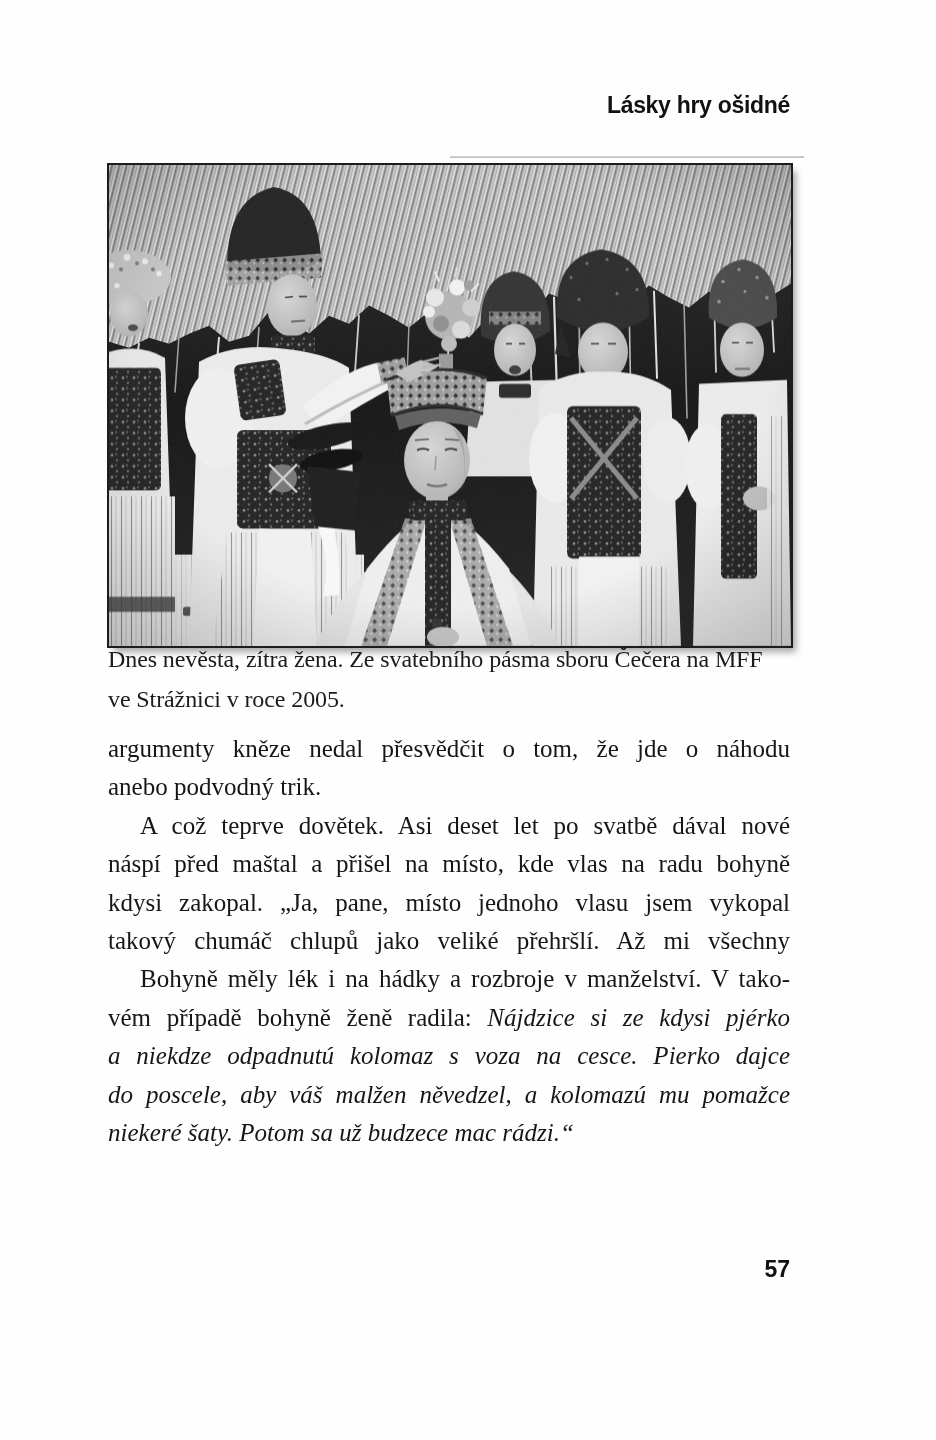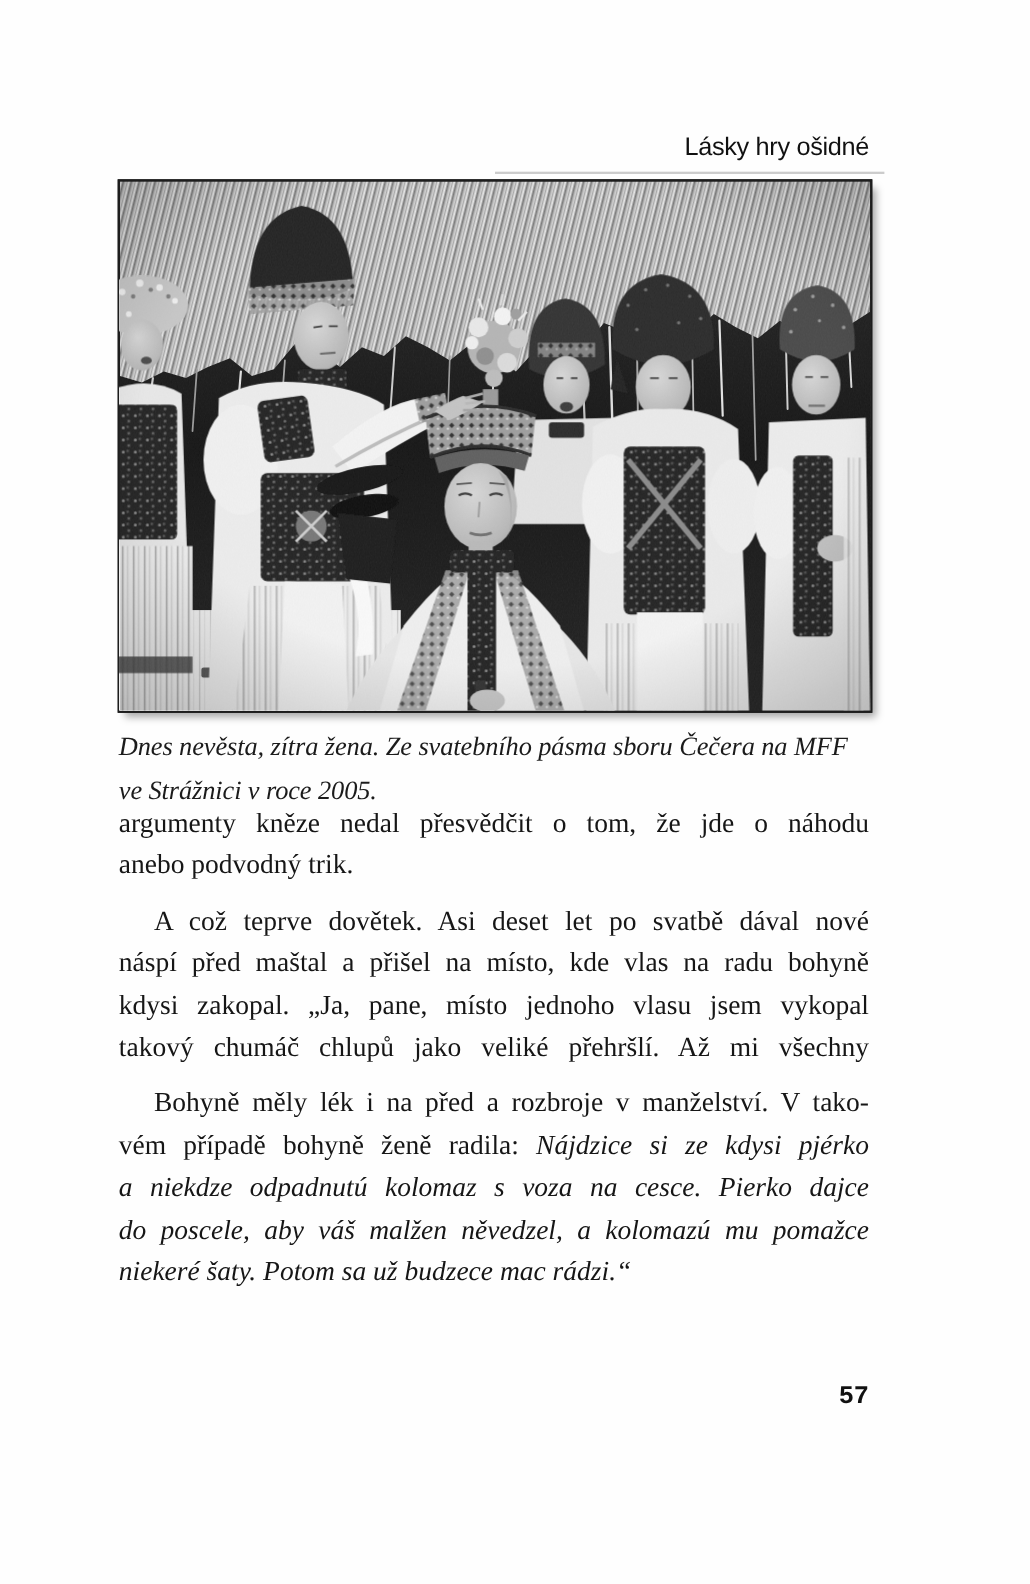--- a/index.html
+++ b/index.html
@@ -5,53 +5,53 @@
   html,body{margin:0;padding:0;}
   body{
     width:936px;height:1440px;
     background:#fefefe;
     position:relative;
     font-family:"Liberation Serif", serif;
     color:#1c1c1c;
     overflow:hidden;
   }
   .running-header{
-    position:absolute;top:120px;right:146px;
+    position:absolute;top:92px;right:146px;
     font-family:"Liberation Sans", sans-serif;
-    font-weight:normal;font-size:23px;line-height:26px;
+    font-weight:bold;font-size:23px;line-height:26px;
     letter-spacing:-0.3px;color:#111;text-align:right;
   }
   .header-rule{
     position:absolute;top:156px;left:450px;width:354px;height:2px;
     background:linear-gradient(#d6d6d6,#bdbdbd);
   }
   .photo-figure{
     position:absolute;top:163px;left:107px;width:682px;height:481px;
     border:2px solid #1d1d1d;box-sizing:content-box;
     background:#1a1a1a;
     box-shadow:5px 6px 7px -2px rgba(0,0,0,0.35);
   }
   .photo-figure svg{display:block;width:682px;height:481px;}
   .caption{
-    position:absolute;top:659px;left:108px;width:700px;
-    font-style:italic;font-size:24px;line-height:40px;
+    position:absolute;top:639px;left:108px;width:700px;
+    font-size:24px;line-height:40px;
     letter-spacing:-0.1px;color:#1b1b1b;
   }
   .caption .cap-line{white-space:nowrap;}
   .body-text{
     position:absolute;top:730px;left:108px;width:682px;
     font-size:25px;line-height:38.4px;color:#161616;
   }
   .bline{text-align:left;}
   .bline.j{text-align:justify;text-align-last:justify;}
-  .bline.ind{text-indent:32px;margin-top:12px;}
+  .bline.ind{text-indent:32px;}
   .it{font-style:italic;}
   .page-number{
     position:absolute;top:1256px;right:146px;
-    font-family:Liberation Mono, monospace;
+    font-family:Liberation Sans, sans-serif;
     font-weight:bold;font-size:23px;line-height:26px;color:#111;
   }
 </style>
 </head>
 <body>
 
 <div class="running-header">Lásky hry ošidné</div>
 <div class="header-rule"></div>
 
 <figure class="photo-figure" style="margin:0">
@@ -308,20 +308,20 @@
   <div class="cap-line">ve Strážnici v roce 2005.</div>
 </div>
 
 <div class="body-text">
     <div class="bline j"><span>argumenty kněze nedal přesvědčit o tom, že jde o náhodu</span></div>
     <div class="bline"><span>anebo podvodný trik.</span></div>
     <div class="bline j ind"><span>A což teprve dovětek. Asi deset let po svatbě dával nové</span></div>
     <div class="bline j"><span>náspí před maštal a přišel na místo, kde vlas na radu bohyně</span></div>
     <div class="bline j"><span>kdysi zakopal. „Ja, pane, místo jednoho vlasu jsem vykopal</span></div>
     <div class="bline j"><span>takový chumáč chlupů jako veliké přehršlí. Až mi všechny</span></div>
-    <div class="bline j ind"><span>Bohyně měly lék i na před a rozbroje v manželství. V tako-</span></div>
+    <div class="bline j ind"><span>Bohyně měly lék i na hádky a rozbroje v manželství. V tako-</span></div>
     <div class="bline j"><span>vém případě bohyně ženě radila: </span><span class="it">Nájdzice si ze kdysi pjérko</span></div>
     <div class="bline j"><span class="it">a niekdze odpadnutú kolomaz s voza na cesce. Pierko dajce</span></div>
     <div class="bline j"><span class="it">do poscele, aby váš malžen něvedzel, a kolomazú mu pomažce</span></div>
     <div class="bline"><span class="it">niekeré šaty. Potom sa už budzece mac rádzi.“</span></div>
   </div>
 
 <div class="page-number">57</div>
 
 </body></html>

